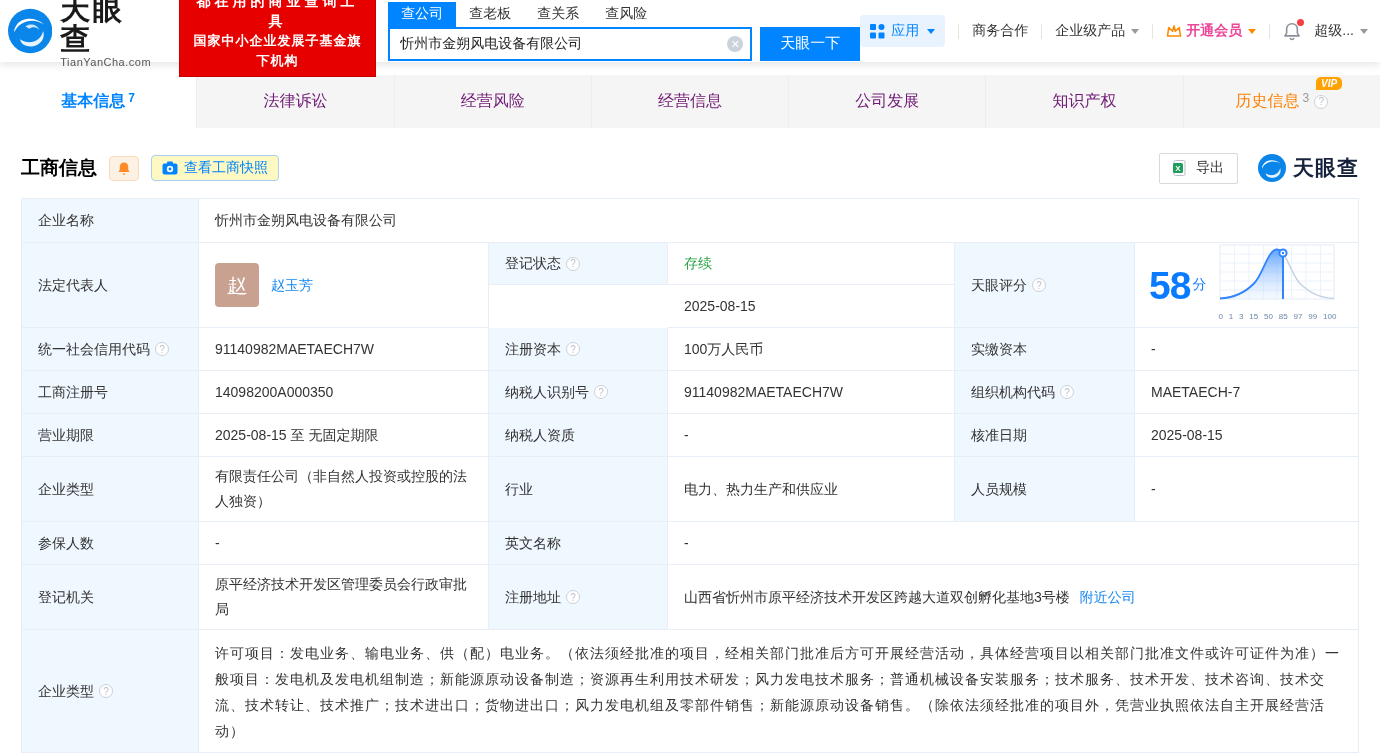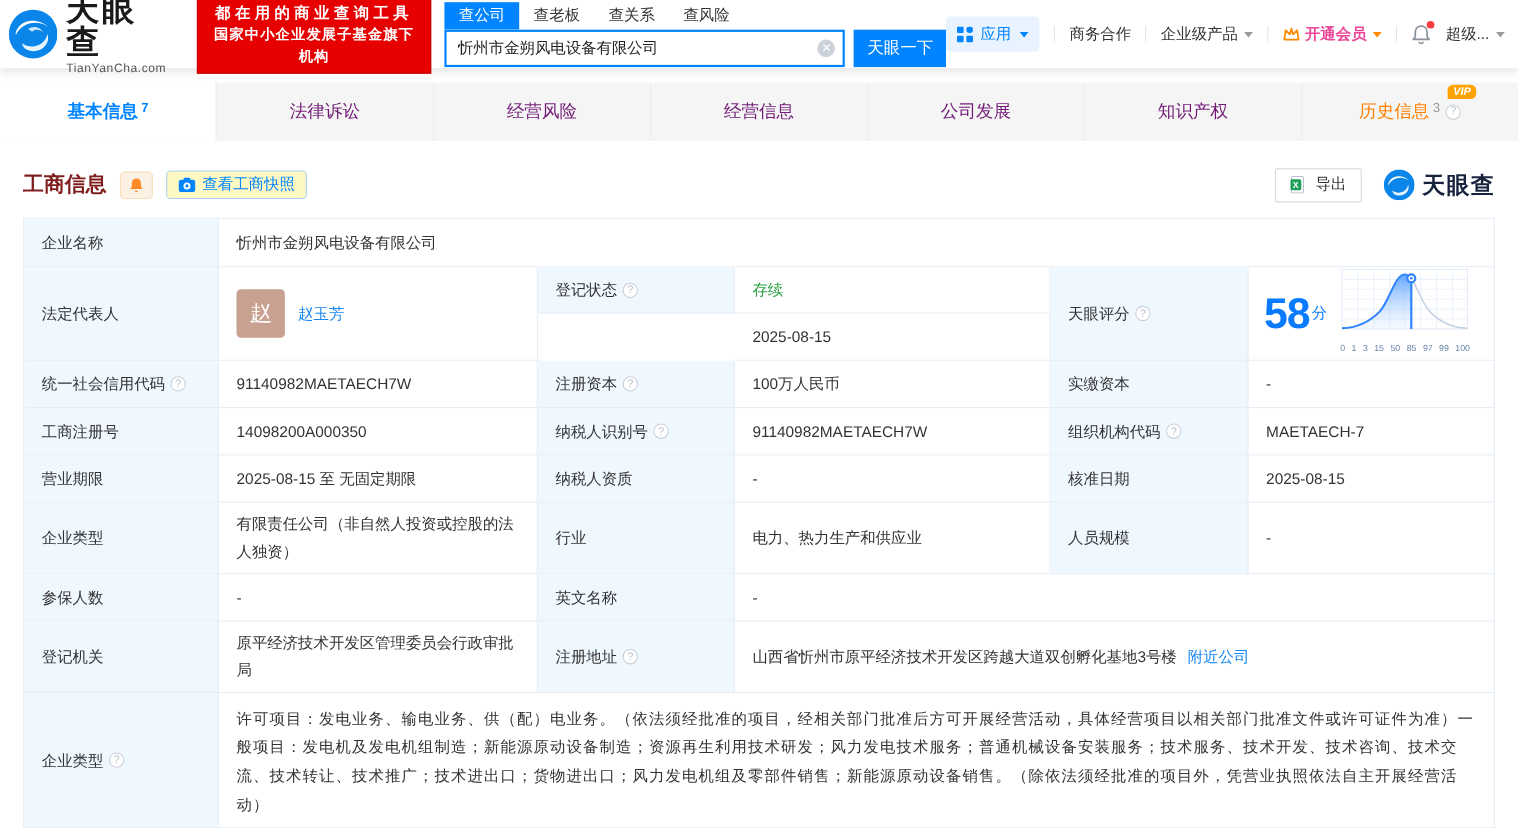--- a/index.html
+++ b/index.html
@@ -22,21 +22,21 @@
   .searchbox { margin-left:12px; }
   .stabs { display:flex; height:25px; }
   .stab { padding:3px 13px; font-size:14px; color:#333; cursor:pointer; }
   .stab.active { background:#0084ff; color:#fff; }
   .srow { display:flex; align-items:center; }
   .sinput-wrap { position:relative; }
   .sinput { width:364px; height:34px; border:2px solid #0084ff; padding:0 32px 0 10px;
     font-size:14px; color:#222; outline:none; font-family:inherit; }
   .clear-ic { position:absolute; right:9px; top:9px; width:16px; height:16px; border-radius:50%;
     background:#ccd2da; color:#fff; font-size:11px; line-height:16px; text-align:center; cursor:pointer; }
-  .sbtn { margin-left:8px; width:84px; height:34px; background:#0084ff; color:#fff;
+  .sbtn { margin-left:8px; width:100px; height:34px; background:#0084ff; color:#fff;
     border:none; font-size:15px; cursor:pointer; font-family:inherit; }
 
   .hnav { margin-left:auto; display:flex; align-items:center; gap:13px; white-space:nowrap; }
   .apps-pill { display:flex; align-items:center; gap:6px; background:#e9f3ff; color:#0084ff;
     padding:7px 10px; border-radius:4px; cursor:pointer; }
   .caret { width:0; height:0; border-left:4px solid transparent; border-right:4px solid transparent;
     border-top:5px solid #999; display:inline-block; margin-left:2px; }
   .caret.blue { border-top-color:#0084ff; } .caret.orange { border-top-color:#ff8a00; }
   .hsep { width:1px; height:15px; background:#e4e4e4; }
   .hitem { color:#333; cursor:pointer; display:flex; align-items:center; gap:4px; }
@@ -56,21 +56,21 @@
   .tab-inner { position:relative; display:flex; align-items:center; }
   .vip-badge { position:absolute; top:-14px; right:-14px; background:#ffa200; color:#fff;
     font-size:10px; font-weight:bold; font-style:italic; padding:1px 5px; border-radius:5px 5px 5px 0; }
   .q { display:inline-flex; width:14px; height:14px; border:1px solid #ccd1d9; border-radius:50%;
     color:#b9bfc9; font-size:10px; align-items:center; justify-content:center; margin-left:5px;
     cursor:pointer; flex:none; background:#fff; }
 
   
   .content { padding:0 21px; }
   .sec-head { margin-top:17px; height:46px; display:flex; align-items:center; }
-  .sec-title { font-size:19px; font-weight:bold; color:#7f1d1d; }
+  .sec-title { font-size:19px; font-weight:bold; color:#000000; }
   .bell-btn { margin-left:12px; width:30px; height:25px; background:#fdf1e3; border:1px solid #f8ddbb;
     border-radius:4px; display:flex; align-items:center; justify-content:center; cursor:pointer; }
   .snap-btn { margin-left:12px; height:26px; padding:0 10px; background:#fef9c3; border:1px solid #a9cff6;
     border-radius:4px; color:#0084ff; display:flex; align-items:center; gap:6px; cursor:pointer; font-size:14px; }
   .head-right { margin-left:auto; display:flex; align-items:center; }
   .export-btn { height:31px; padding:0 13px; background:#fff; border:1px solid #d9d9d9; border-radius:2px;
     color:#333; display:flex; align-items:center; gap:7px; cursor:pointer; font-size:14px; }
   .brand { display:flex; align-items:center; gap:7px; margin-left:20px; }
   .brand-name { font-size:21px; font-weight:bold; color:#17233d; letter-spacing:1px; }
 

